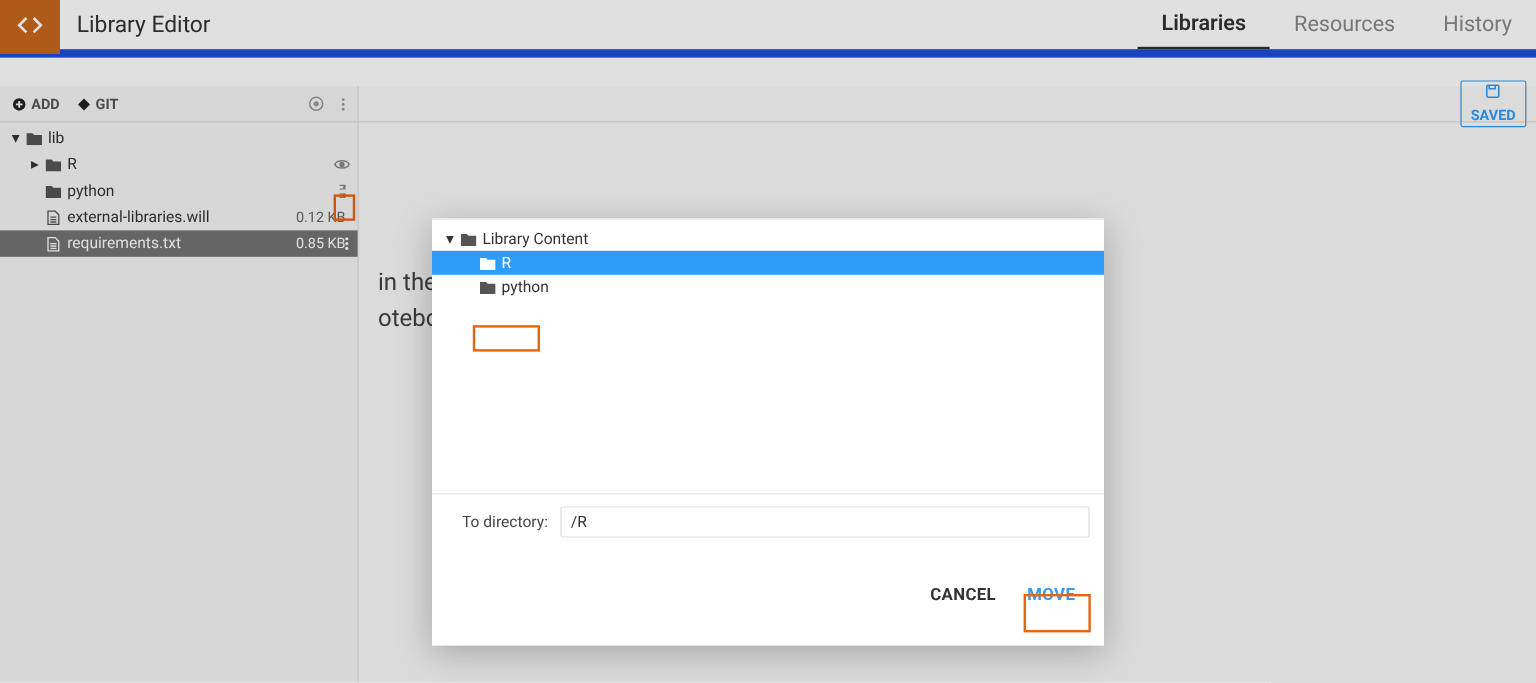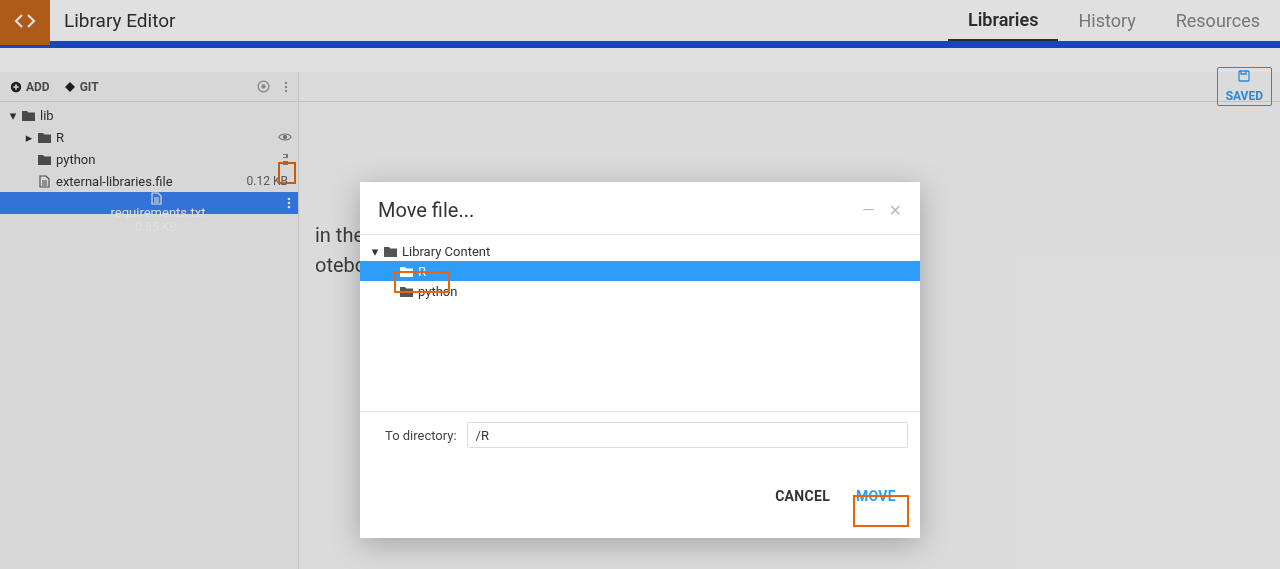--- a/index.html
+++ b/index.html
@@ -22,21 +22,21 @@
   .sidebar { width: 299px; border-right: 1px solid #ddd; background: #f5f5f5; position: relative; }
   .sidebar-actions { height: 30px; display: flex; align-items: center; padding: 0 10px; border-bottom: 1px solid #ddd; font-size: 12px; font-weight: 700; color: #555; gap: 14px; }
   .sidebar-actions .grow { flex: 1; }
   .action-btn { display: flex; align-items: center; gap: 4px; cursor: pointer; }
   .icon-sm { display: inline-flex; }
 
   .tree { font-size: 13px; color: #333; padding-top: 2px; }
   .tree-row { display: flex; align-items: center; height: 22px; padding-right: 6px; position: relative; }
   .tree-row .label { flex: 1; white-space: nowrap; }
   .tree-row .meta { font-size: 12px; color: #666; margin-right: 4px; }
-  .tree-row.selected { background: #3b82f6; color: #fff; flex-direction: column; }
+  .tree-row.selected { background: #737373; color: #fff; }
   .tree-row.selected .meta { color: #fff; }
   .tree-row .chev { width: 10px; display: inline-flex; justify-content: center; margin-right: 2px; }
   .tree-row .ficon { width: 16px; display: inline-flex; justify-content: center; margin-right: 4px; }
   .depth-0 { padding-left: 8px; }
   .depth-1 { padding-left: 24px; }
   .kebab-dots { position: absolute; right: 2px; top: 0; height: 22px; width: 14px; display: flex; align-items: center; justify-content: center; }
 
   .highlight-box { position: absolute; border: 2px solid #e9650b; pointer-events: none; z-index: 4; }
 
   
@@ -72,22 +72,22 @@
 <div class="header">
   <div class="logo-box">
     <svg width="24" height="24" viewBox="0 0 24 24" fill="none" stroke-width="2.2">
       <polyline points="9,6 3,12 9,18"></polyline>
       <polyline points="15,6 21,12 15,18"></polyline>
     </svg>
   </div>
   <div class="app-title">Library Editor</div>
   <div class="header-tabs">
     <div class="header-tab active">Libraries</div>
+    <div class="header-tab">Resources</div>
     <div class="header-tab">History</div>
-    <div class="header-tab">Resources</div>
   </div>
 </div>
 
 <div class="body">
 
   <div class="sidebar">
     <div class="sidebar-actions">
       <div class="action-btn">
         <span class="icon-sm">
           <svg width="12" height="12" viewBox="0 0 12 12">
@@ -165,21 +165,21 @@
       </div>
 
       <div class="tree-row depth-1">
         <span class="chev"></span>
         <span class="ficon">
           <svg width="11" height="13" viewBox="0 0 11 13" fill="none" stroke="#555" stroke-width="1.1">
               <path d="M1 1 h6 l3 3 v8 h-9 Z"></path>
               <path d="M3 6 h5 M3 8 h5 M3 10 h5"></path>
             </svg>
         </span>
-        <span class="label">external-libraries.file</span>
+        <span class="label">external-libraries.will</span>
         <span class="meta">0.12 KB</span>
       </div>
 
       <div class="tree-row depth-1 selected">
         <span class="chev"></span>
         <span class="ficon">
           <svg width="11" height="13" viewBox="0 0 11 13" fill="none" stroke="#fff" stroke-width="1.1">
               <path d="M1 1 h6 l3 3 v8 h-9 Z"></path>
               <path d="M3 6 h5 M3 8 h5 M3 10 h5"></path>
             </svg>
@@ -215,27 +215,20 @@
 <div class="main-text" style="z-index:3;">
   <span>in the project. These will be</span><br>
   <span>otebooks</span>
 </div>
 
 <div class="dim-overlay"></div>
 
 <div class="highlight-box" style="left:278px; top:162px; width:18px; height:22px;"></div>
 
 <div class="modal">
-  <div class="modal-header">
-    <div class="modal-title">Move file...</div>
-    <div class="modal-header-icons">
-      <span>—</span>
-      <span>✕</span>
-    </div>
-  </div>
   <div class="modal-divider"></div>
   <div class="modal-tree">
     <div class="mtree-row mdepth-0">
       <span class="mchev">▾</span>
       <span class="mficon">
         <svg width="13" height="11" viewBox="0 0 13 11">
             <path d="M0 1 h5 l1.5 1.5 H13 V11 H0 Z" fill="#555"></path>
           </svg>
       </span>
       <span>Library Content</span>

